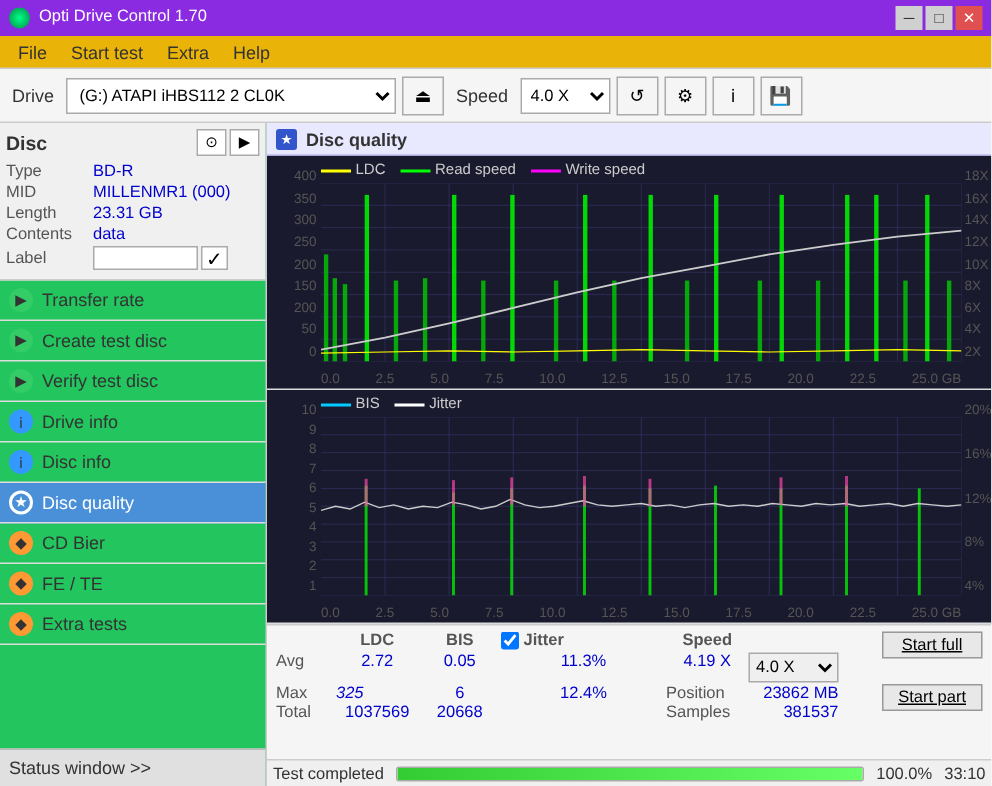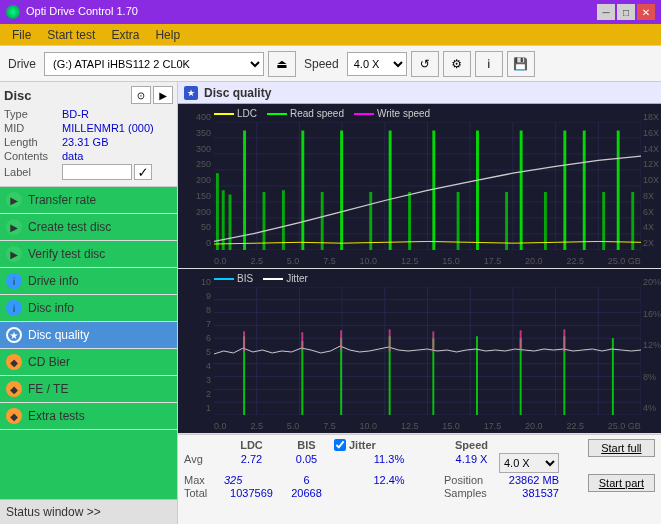--- a/index.html
+++ b/index.html
@@ -800,15 +800,23 @@
           </div>
         </div>
 
         <div class="start-buttons">
           <button class="start-btn">Start full</button>
           <button class="start-btn">Start part</button>
         </div>
       </div>
     </div>
 
+    <div class="progress-section">
+      <span class="progress-status">Test completed</span>
+      <div class="progress-bar-outer">
+        <div class="progress-bar-inner" style="width:100%;"></div>
+      </div>
+      <span class="progress-text">100.0%</span>
+      <span class="progress-text">33:10</span>
+    </div>
 
   </div>
 </div>
 
 </body></html>

